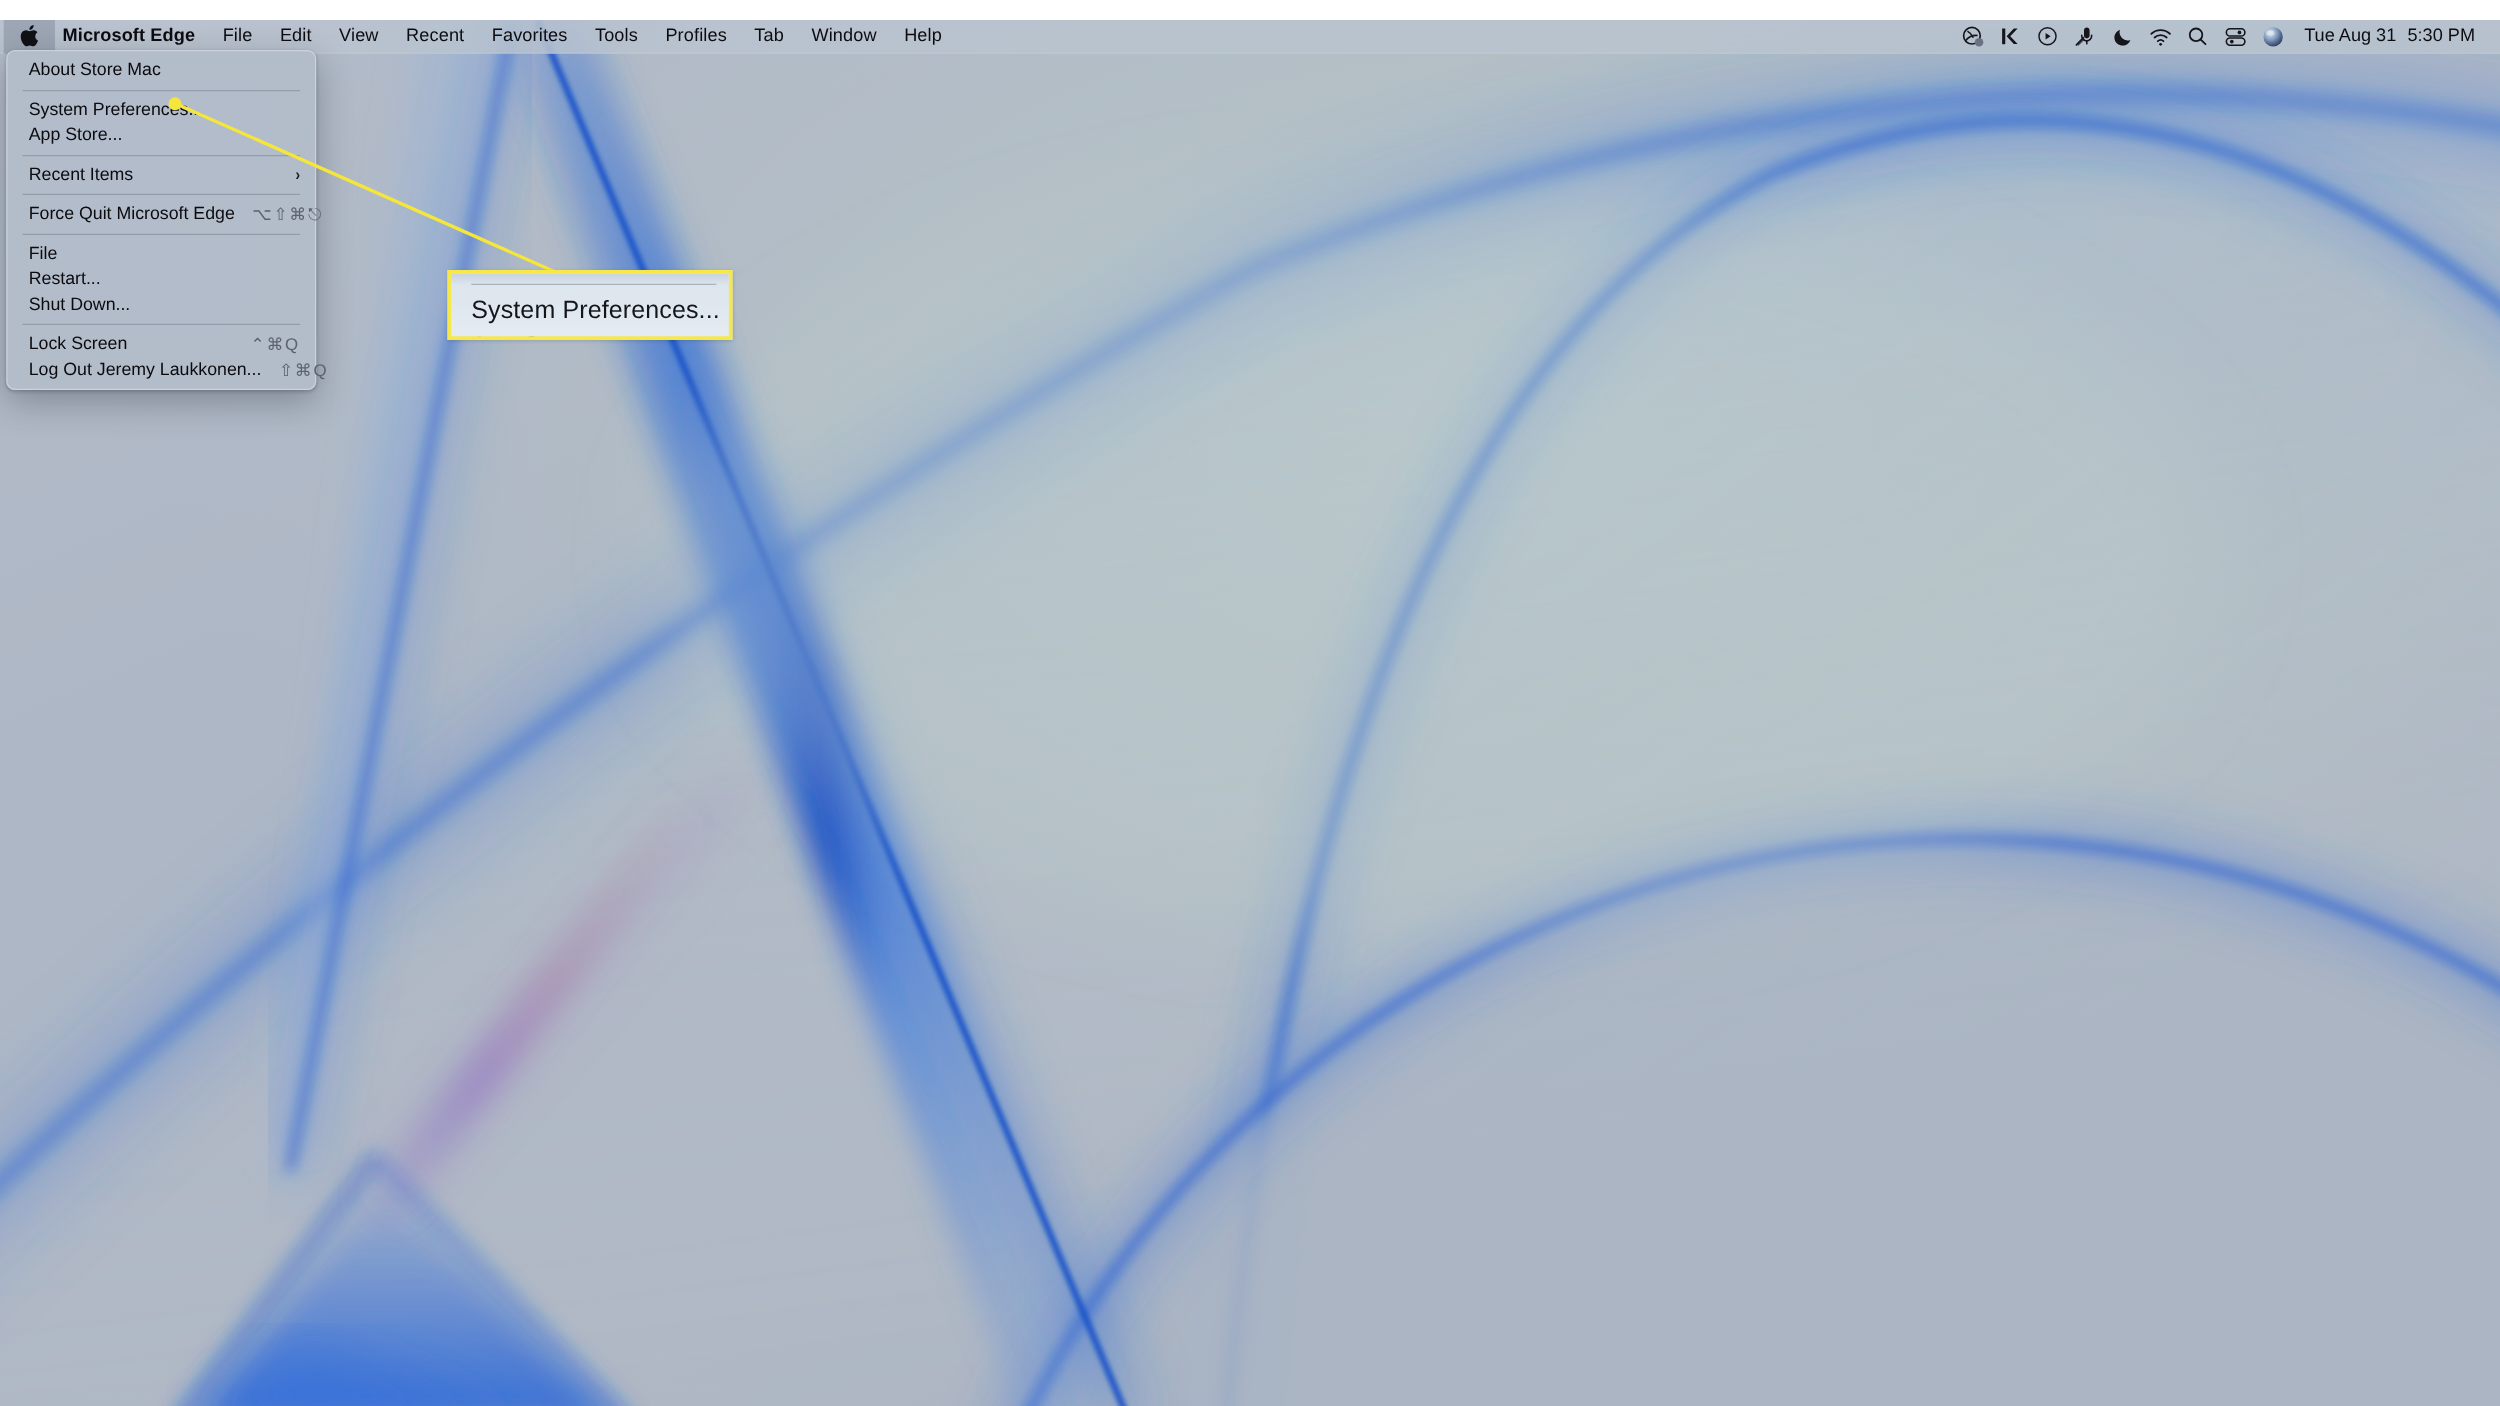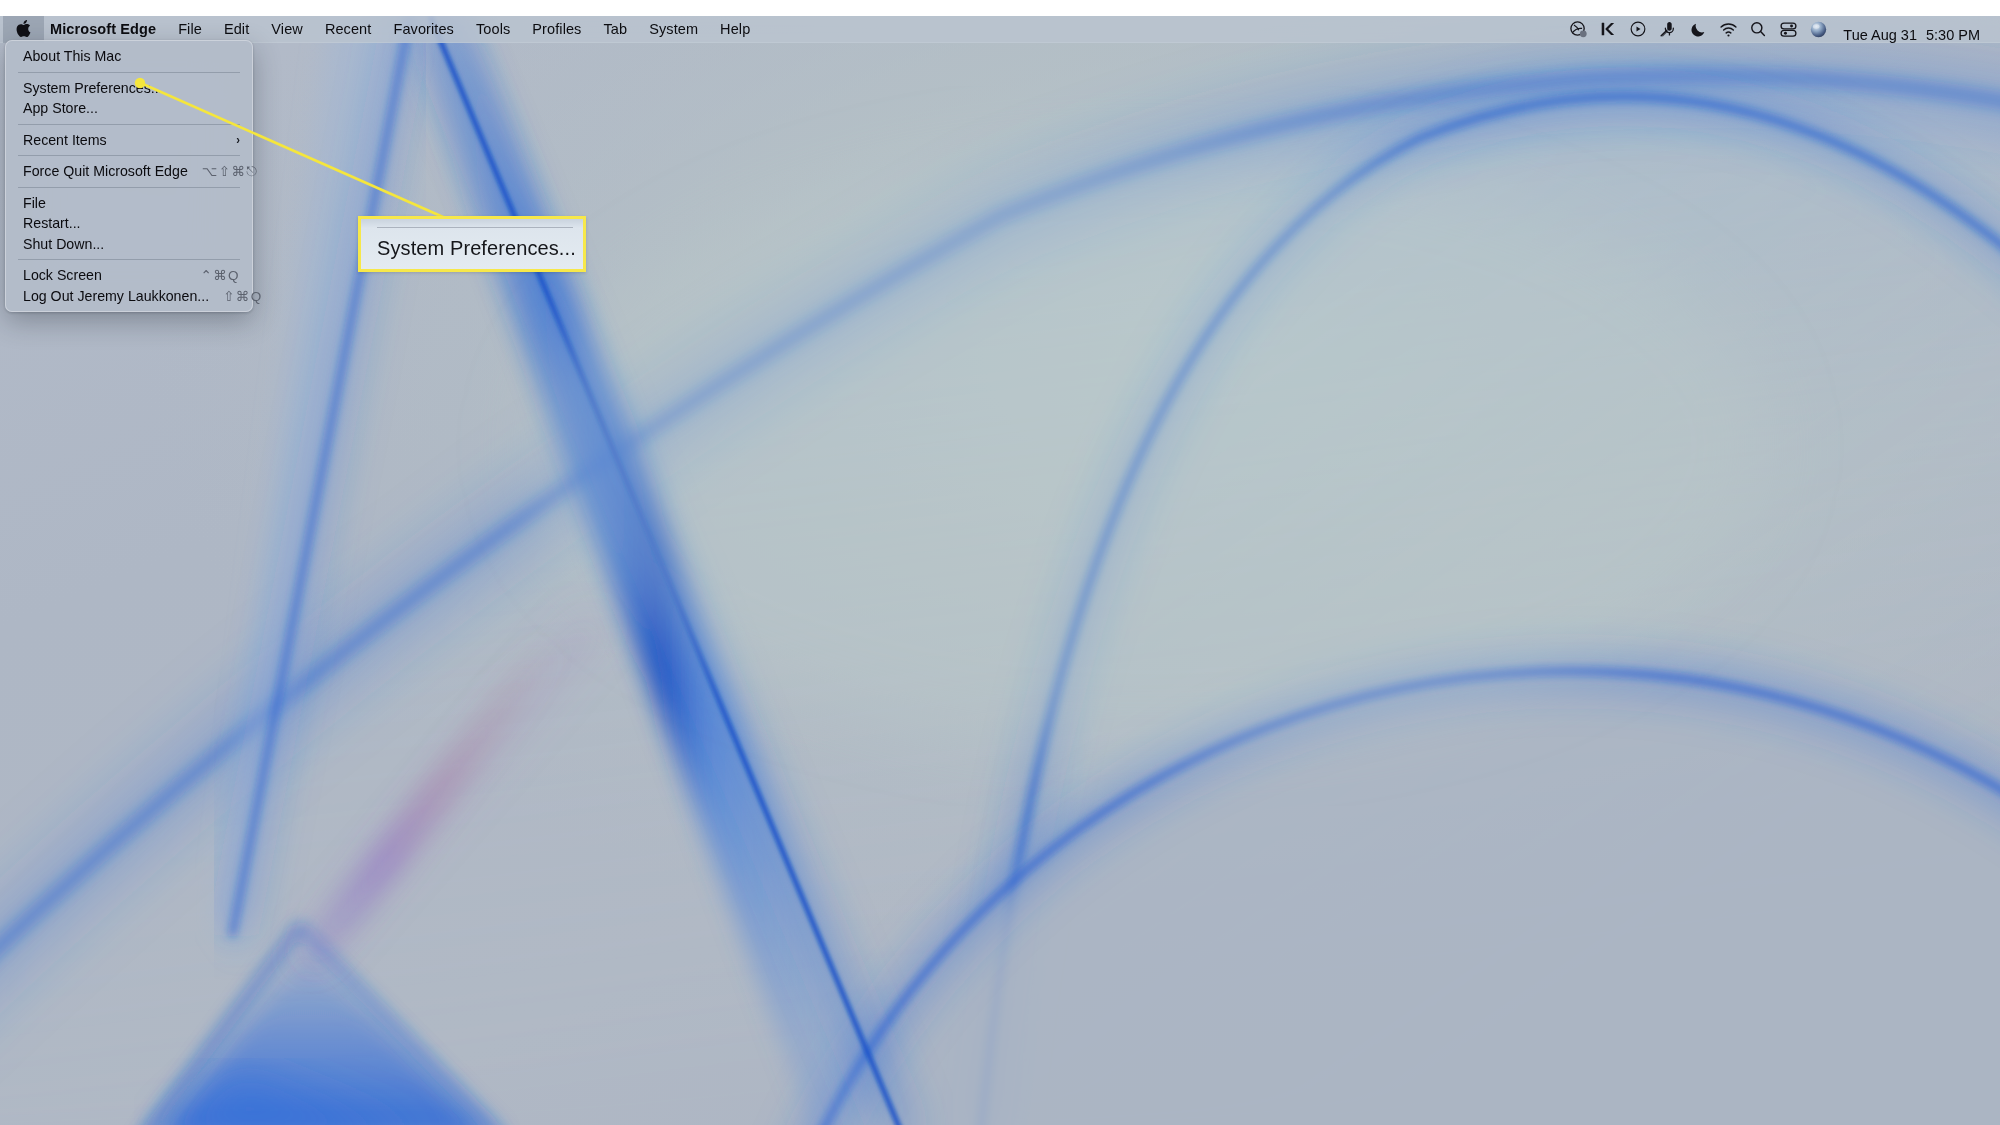--- a/index.html
+++ b/index.html
@@ -26,21 +26,21 @@
     width:2000px; height:27px;
     background:rgba(186,196,208,0.80);
     backdrop-filter:blur(24px);
     -webkit-backdrop-filter:blur(24px);
     display:flex; align-items:center;
     z-index:40;
     border-bottom:0.5px solid rgba(255,255,255,0.10);
   }
   #menubar-left { display:flex; align-items:center; height:27px; }
   #menubar-right {
-    margin-left:auto; display:flex; align-items:flex-end;
+    margin-left:auto; display:flex; align-items:center;
     height:27px; padding-right:14px; gap:0px;
   }
   .mb-item {
     height:21px;
     display:flex; align-items:center;
     padding:0 11px;
     font-size:14.5px;
     color:#0c0c10;
     border-radius:5px;
     white-space:nowrap;
@@ -321,21 +321,21 @@
       <div class="mb-item appname">Microsoft Edge</div>
 
       <div class="mb-item">File</div>
       <div class="mb-item">Edit</div>
       <div class="mb-item">View</div>
       <div class="mb-item">Recent</div>
       <div class="mb-item">Favorites</div>
       <div class="mb-item">Tools</div>
       <div class="mb-item">Profiles</div>
       <div class="mb-item">Tab</div>
-      <div class="mb-item">System</div>
+      <div class="mb-item">Window</div>
       <div class="mb-item">Help</div>
     </div>
 
     <div id="menubar-right">
 
       <div class="mb-icon">
         <svg width="19" height="19" viewBox="0 0 20 20" fill="none" stroke="#15151b" stroke-width="1.4">
           <circle cx="9" cy="9" r="7"></circle>
           <path d="M3.4 13.5c2.4-3.2 6.6-5.1 10.4-4.7" stroke-width="1.3"></path>
           <path d="M5.2 5.2c2.2 1.2 4 3.2 5 5.6" stroke-width="1.3"></path>
@@ -416,21 +416,21 @@
       <div class="mb-clock">
         <span>Tue Aug 31</span>
         <span>5:30 PM</span>
       </div>
     </div>
   </div>
 
   <div id="apple-menu">
 
     <div class="menu-row">
-      <span class="label">About This Mac</span>
+      <span class="label">About Store Mac</span>
     </div>
 
     <div class="menu-sep"></div>
 
     <div class="menu-row">
       <span class="label">System Preferences...</span>
     </div>
     <div class="menu-row">
       <span class="label">App Store...</span>
     </div>

